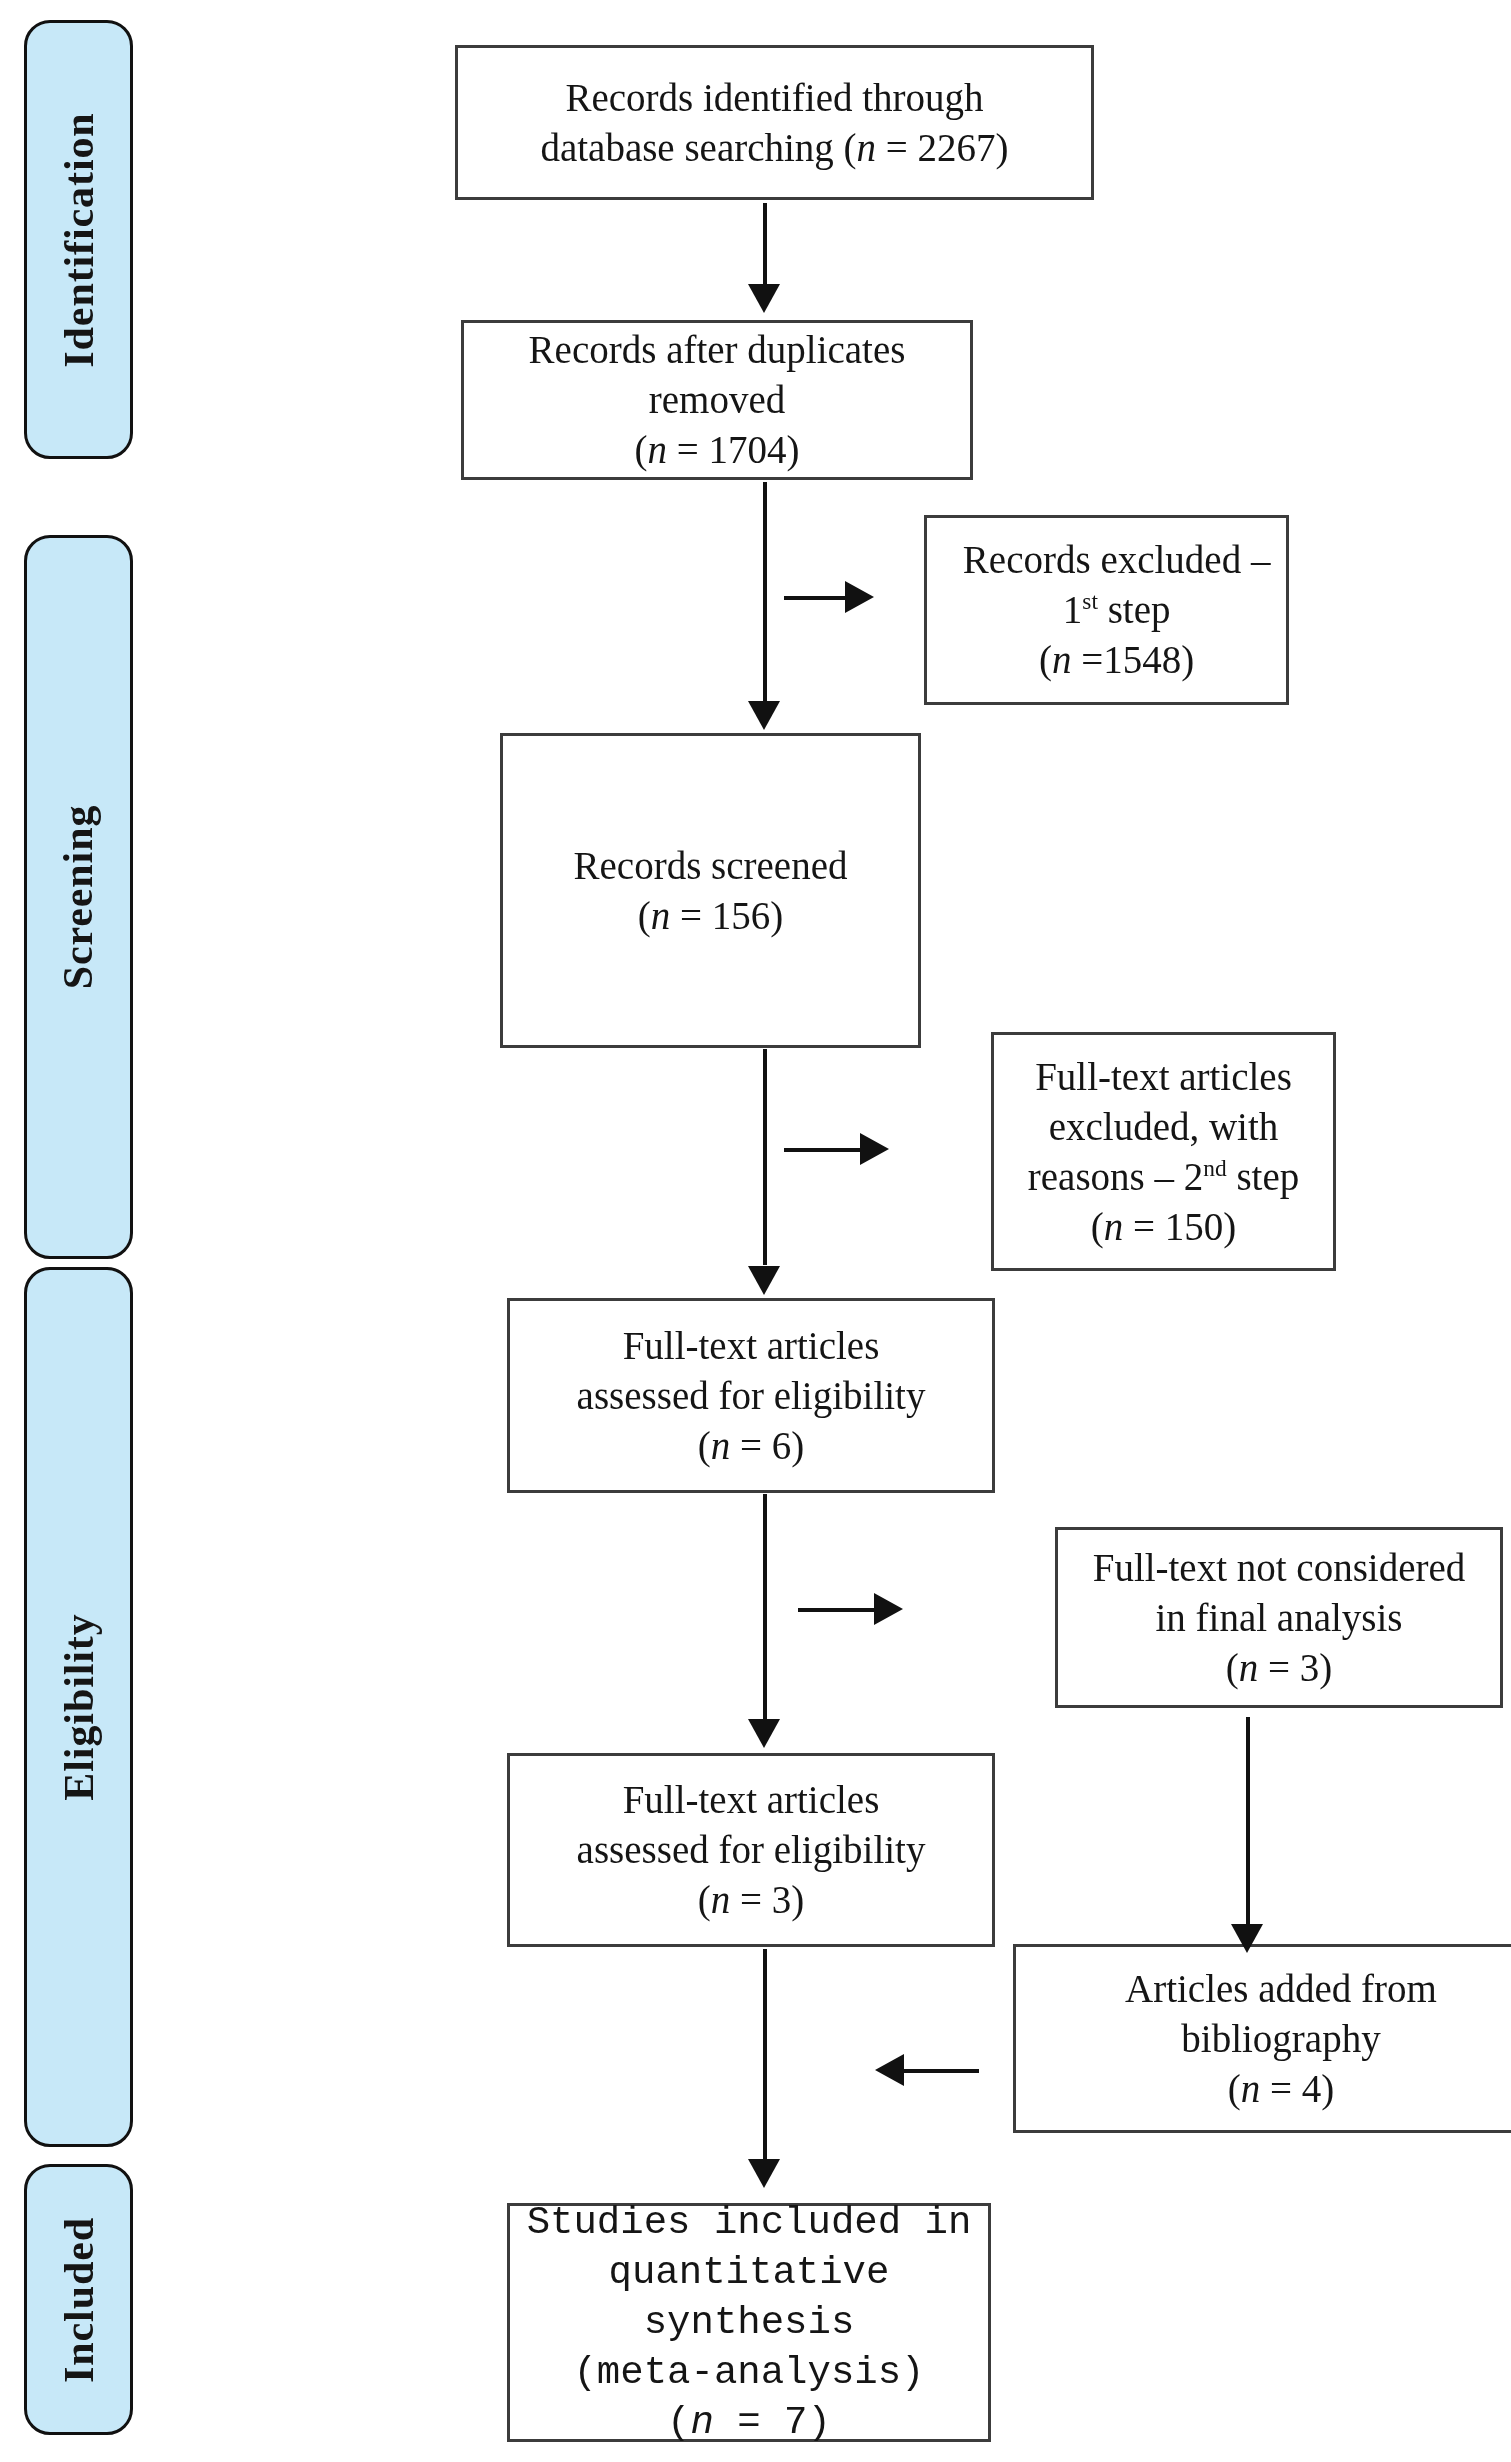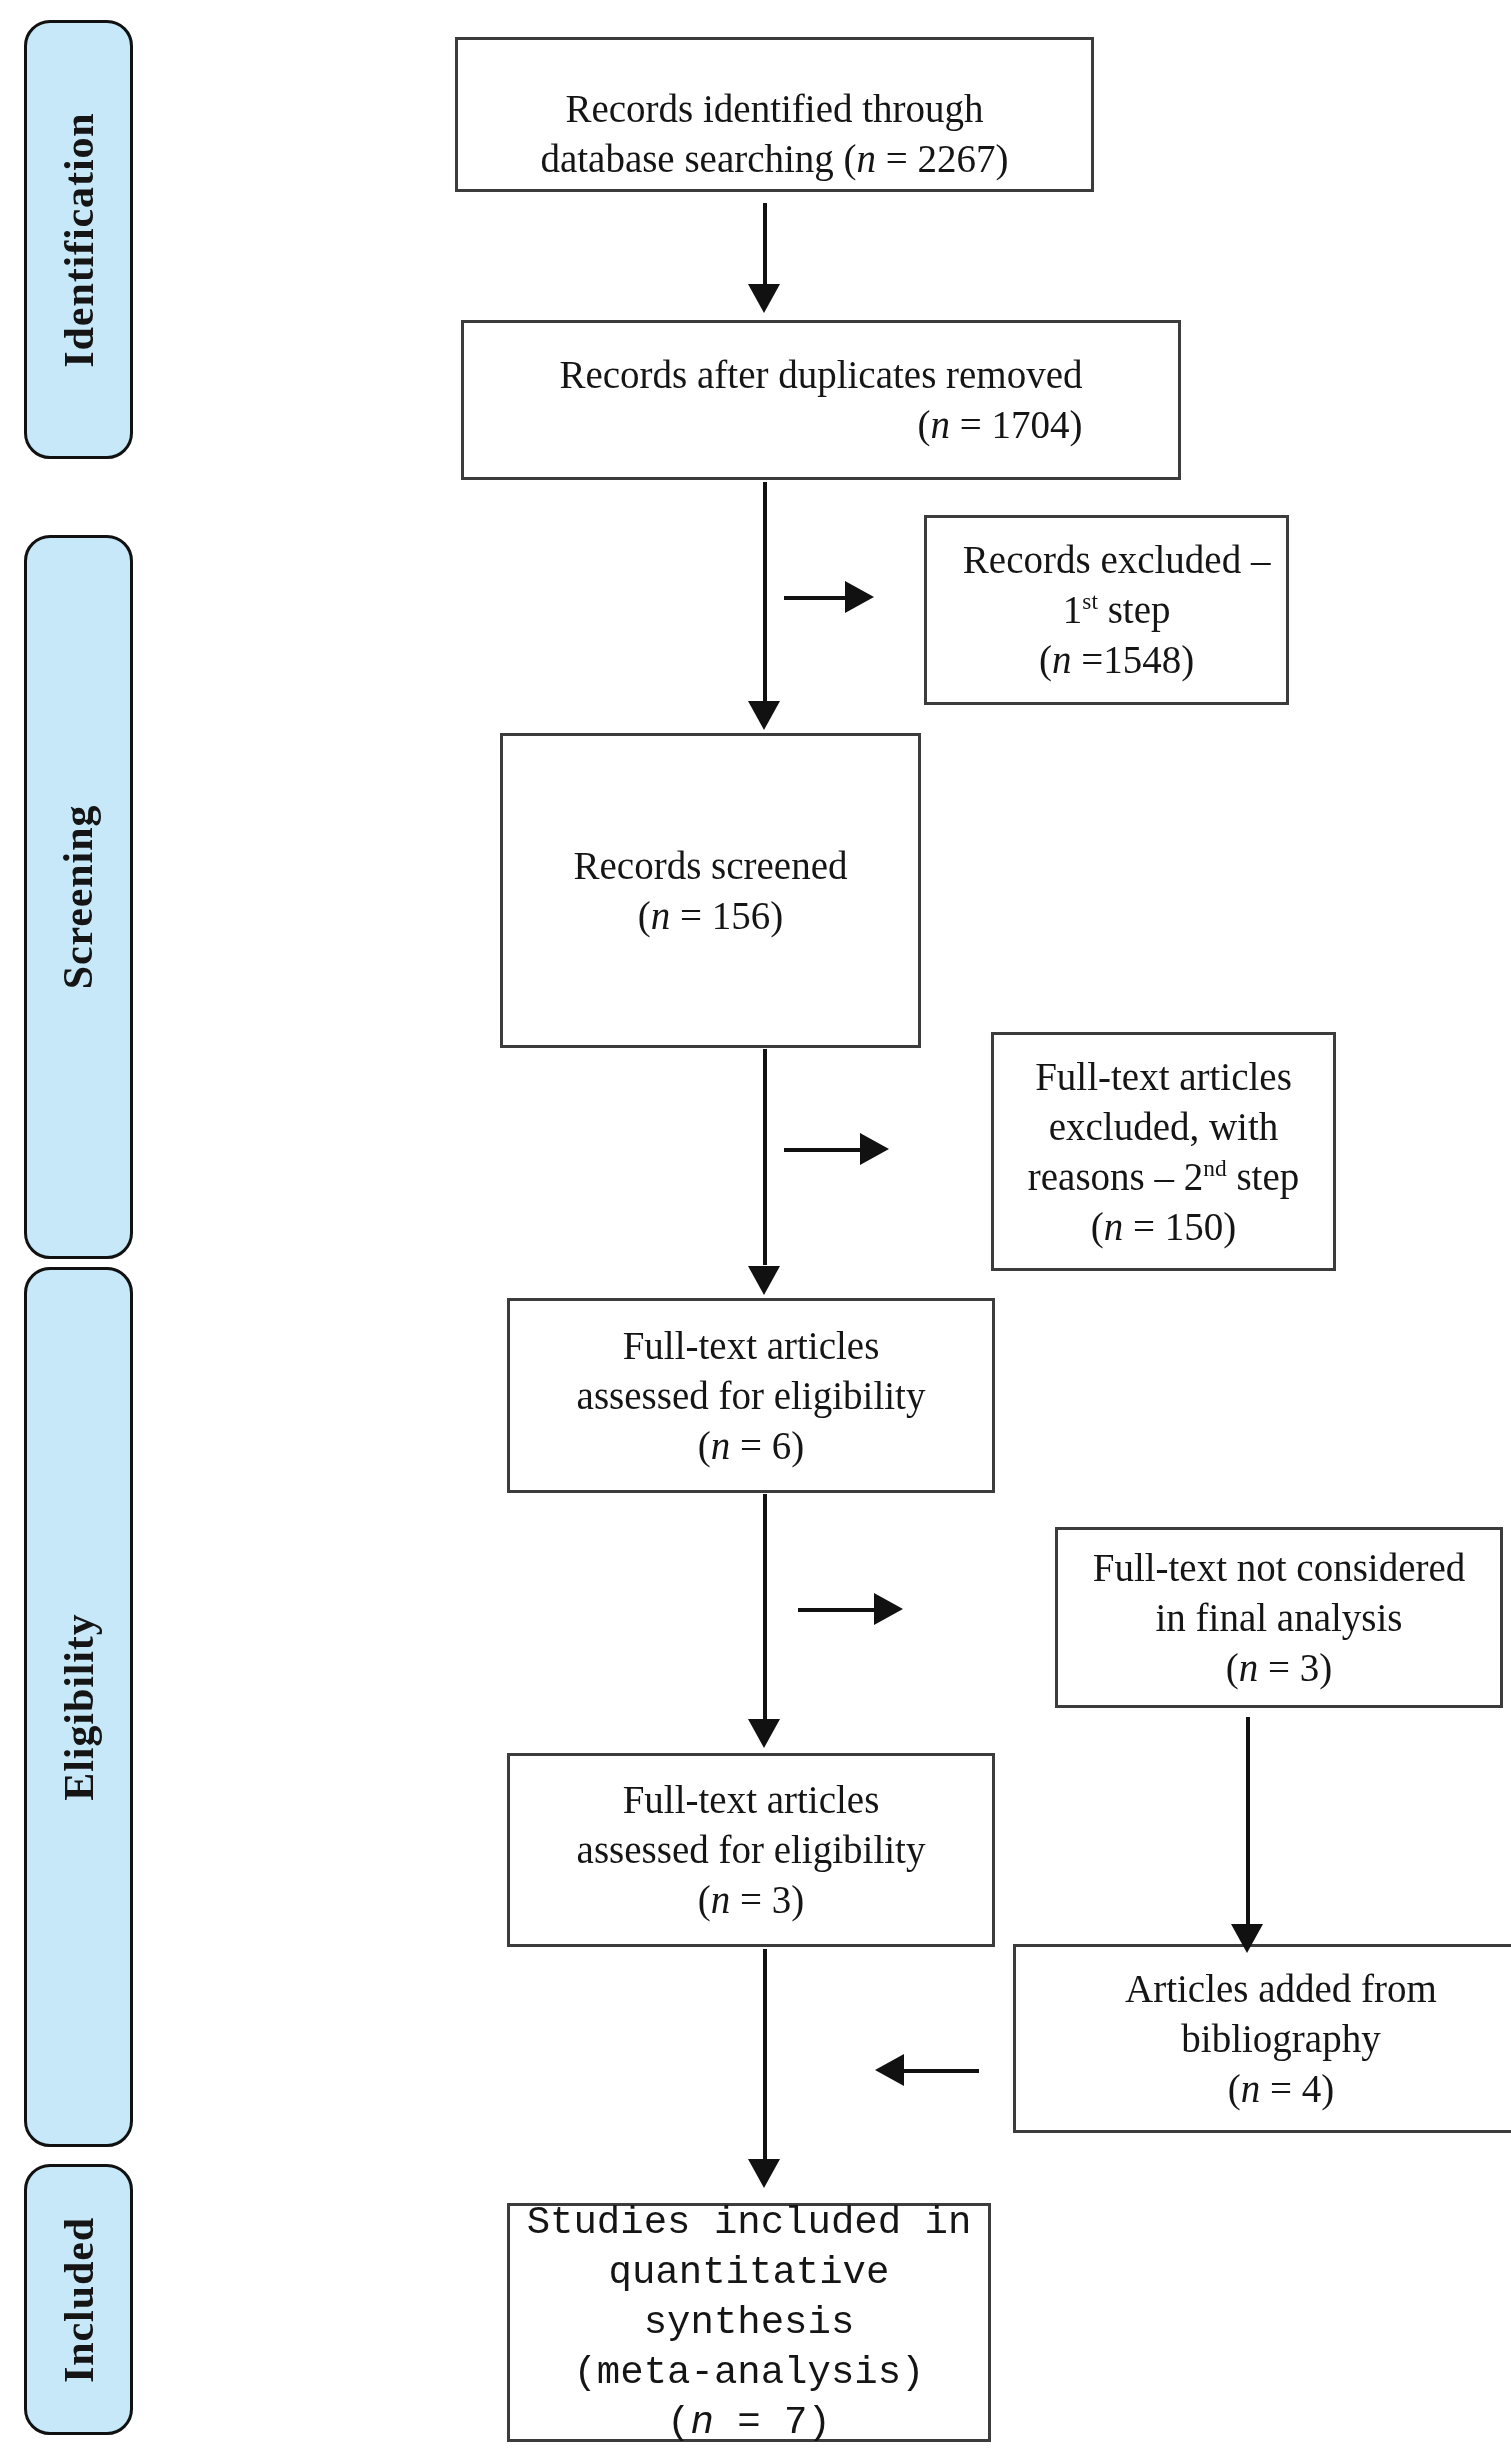--- a/index.html
+++ b/index.html
@@ -29,22 +29,22 @@
   .st-eligibility{top:1267px;height:880px;}
   .st-included{top:2164px;height:271px;}
 
   
   .box{
     position:absolute;background:#fff;border:3.5px solid var(--box-border);
     box-sizing:border-box;display:flex;align-items:center;justify-content:center;
     text-align:center;font-size:39px;line-height:50px;padding:5.2px 8.7px;
   }
   .box sup{font-size:60%;line-height:0;}
-  .bx-identified{left:455px;top:37px;width:639px;height:155px;align-items:flex-end;}
-  .bx-deduplicated{left:461px;top:320px;width:720px;height:160px;text-align:right;}
+  .bx-identified{left:455px;top:45px;width:639px;height:155px;}
+  .bx-deduplicated{left:461px;top:320px;width:512px;height:160px;}
   .bx-excluded1{left:924px;top:515px;width:365px;height:190px;padding-left:29px;}
   .bx-screened{left:500px;top:733px;width:421px;height:315px;}
   .bx-excluded2{left:991px;top:1032px;width:345px;height:239px;}
   .bx-assessed6{left:507px;top:1298px;width:488px;height:195px;}
   .bx-notconsidered{left:1055px;top:1527px;width:448px;height:181px;}
   .bx-assessed3{left:507px;top:1753px;width:488px;height:194px;}
   .bx-bibliography{left:1013px;top:1944px;width:536px;height:189px;}
   .bx-included{left:507px;top:2203px;width:484px;height:239px;font-family:Liberation Mono, monospace;}
 
   

